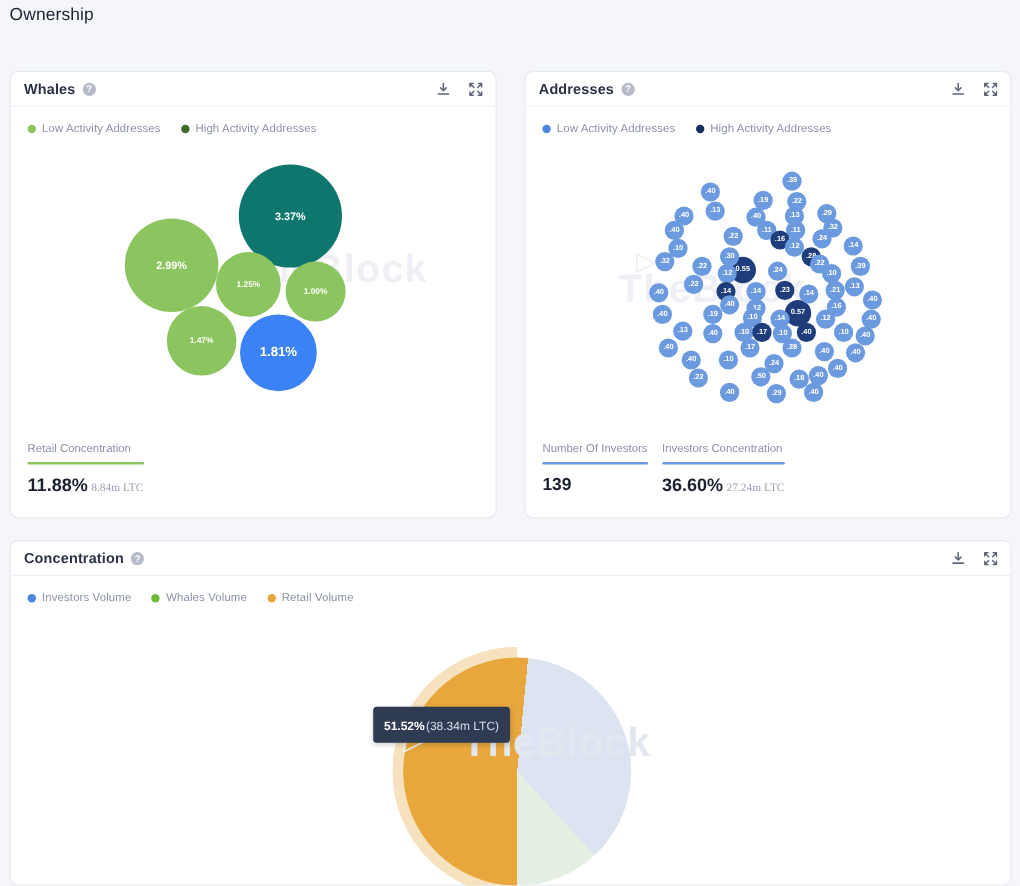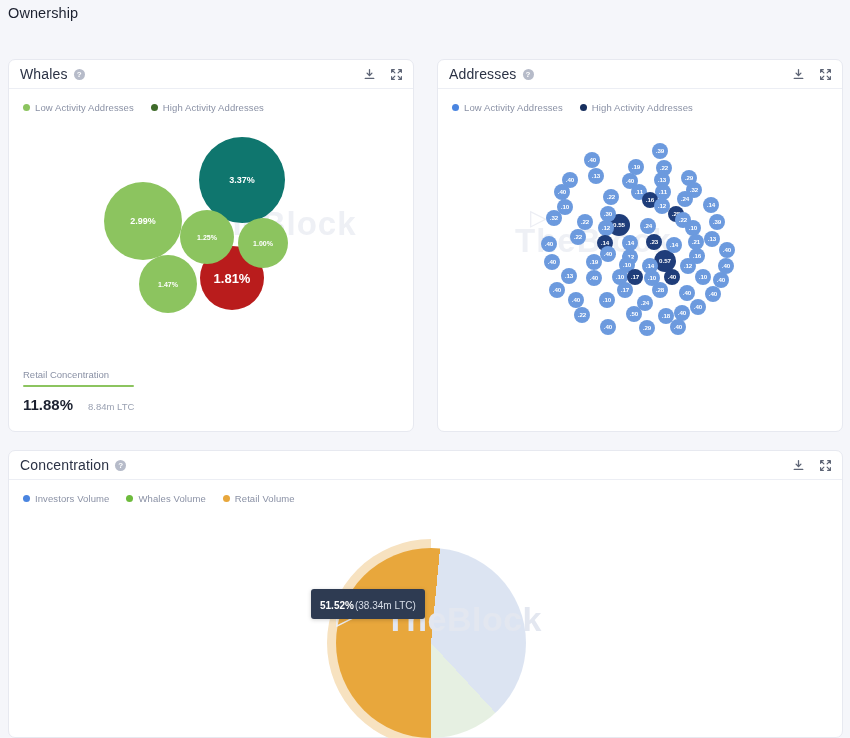--- a/index.html
+++ b/index.html
@@ -28,21 +28,21 @@
   #whales-card    { left: 8px;   top: 59px;  width: 406px; height: 373px; }
   #investors-card { left: 437px; top: 59px;  width: 406px; height: 373px; }
   #concentration-card { left: 8px; top: 450px; width: 835px; height: 288px; }
 
   .card-head {
     height: 29px; border-bottom: 1px solid #eceef4;
     display: flex; align-items: center; padding: 0 11px;
     position: relative;
   }
   .card-title {
-    font-size: 14px; font-weight: normal; color: #2b3245; letter-spacing: .15px;
+    font-size: 12px; font-weight: bold; color: #2b3245; letter-spacing: .15px;
   }
   .help-icon {
     width: 11px; height: 11px; margin-left: 6px;
     border-radius: 50%; background: #b6bbc9; color: #fff;
     font-size: 8px; line-height: 11px; text-align: center;
     font-weight: bold; cursor: pointer;
   }
   .card-actions {
     position: absolute; right: 10px; top: 0; height: 29px;
     display: flex; align-items: center; gap: 14px;
@@ -79,21 +79,21 @@
   #wm-logo-inv  { left: 530px; top: 205px; font-size: 22px; }
 
   .stats { position: absolute; bottom: 18px; left: 14px; display: flex; }
   .stat { padding-right: 12px; }
   .stat-label {
     font-size: 9.5px; color: #8a91a5; padding-bottom: 5px; white-space: nowrap;
   }
   .stat-rule { height: 2px; border-radius: 1px; margin-bottom: 9px; }
   .stat-value { font-size: 14.5px; font-weight: bold; color: #1c2130; }
   .stat-value .big { font-size: 15px; }
-  .stat-sub { font-size: 9.5px; font-weight: normal; color: #9aa1b2; margin-left: 15px; }
+  .stat-sub { font-size: 9.5px; font-weight: normal; color: #9aa1b2; margin-left: 3px; font-family: Liberation Serif, serif; }
 
   .pie-wrap { position: absolute; left: 336px; top: 548px; width: 190px; height: 190px; }
   .pie-halo {
     position: absolute; left: -9px; top: -9px; width: 208px; height: 208px;
     border-radius: 50%; background: #f7e2c0;
     clip-path: polygon(0 0, 50% 0, 50% 100%, 0 100%);
   }
   .pie {
     position: absolute; left: 0; top: 0; width: 190px; height: 190px;
     border-radius: 50%;
@@ -182,20 +182,34 @@
     <div class="legend">
       <div class="legend-item">
         <span class="legend-dot" style="background:#4a85e0"></span>
         <span class="legend-label">Low Activity Addresses</span>
       </div>
       <div class="legend-item">
         <span class="legend-dot" style="background:#172f5e"></span>
         <span class="legend-label">High Activity Addresses</span>
       </div>
     </div>
+    <div class="stats">
+      <div class="stat">
+        <div class="stat-label">Number Of Investors</div>
+        <div class="stat-rule" style="background:#6c9ade"></div>
+        <div class="stat-value">139</div>
+      </div>
+      <div class="stat">
+        <div class="stat-label">Investors Concentration</div>
+        <div class="stat-rule" style="background:#6c9ade"></div>
+        <div class="stat-value">
+          <span class="big">36.60%</span><span class="stat-sub">27.24m LTC</span>
+        </div>
+      </div>
+    </div>
   </div>
 
   <div class="card" id="concentration-card">
     <div class="card-head">
       <span class="card-title">Concentration</span>
       <span class="help-icon">?</span>
       <div class="card-actions">
         <span class="act-icon">
           <svg viewBox="0 0 24 24" fill="none" stroke="currentColor" stroke-width="2.4" stroke-linecap="round">
             <path d="M12 3v10"></path>
@@ -229,21 +243,21 @@
     </div>
   </div>
 
   <div class="watermark" id="wm-whales">TheBlock</div>
   <div class="wm-logo" id="wm-logo-inv">▷</div>
   <div class="watermark" id="wm-investors">TheBlock</div>
 
   <div class="bubble-area" id="whales-bubbles">
       <div class="bubble" style="left: 199px; top: 137px; height: 86px; width: 86px; background: #0f766e; font-size: 9px;">3.37%</div>
       <div class="bubble" style="left: 104px; top: 182px; height: 78px; width: 78px; background: rgb(140, 196, 95); font-size: 8.97px;">2.99%</div>
-      <div class="bubble" style="left: 200px; top: 246px; height: 64px; width: 64px; background: #b91c1c; font-size: 13px;">1.81%</div>
+      <div class="bubble" style="left: 200px; top: 262px; height: 64px; width: 64px; background: #3b82f6; font-size: 11px;">1.81%</div>
       <div class="bubble" style="left: 139px; top: 255px; height: 58px; width: 58px; background: rgb(140, 196, 95); font-size: 7px;">1.47%</div>
       <div class="bubble" style="left: 180px; top: 210px; height: 54px; width: 54px; background: rgb(140, 196, 95); font-size: 7px;">1.25%</div>
       <div class="bubble" style="left: 238px; top: 218px; height: 50px; width: 50px; background: rgb(140, 196, 95); font-size: 7px;">1.00%</div>
     </div>
   <div class="bubble-area" id="investors-bubbles">
       <div class="bubble" style="left: 608px; top: 214px; height: 22px; width: 22px; background: rgb(31, 61, 122); font-size: 6.2px;">0.55</div>
       <div class="bubble" style="left: 654px; top: 250px; height: 22px; width: 22px; background: rgb(31, 61, 122); font-size: 6.2px;">0.57</div>
       <div class="bubble" style="left: 652px; top: 143px; height: 16px; width: 16px; background: rgb(108, 154, 222); font-size: 6.2px;">.39</div>
       <div class="bubble" style="left: 584px; top: 152px; height: 16px; width: 16px; background: rgb(108, 154, 222); font-size: 6.2px;">.40</div>
       <div class="bubble" style="left: 628px; top: 159px; height: 16px; width: 16px; background: rgb(108, 154, 222); font-size: 6.2px;">.19</div>

